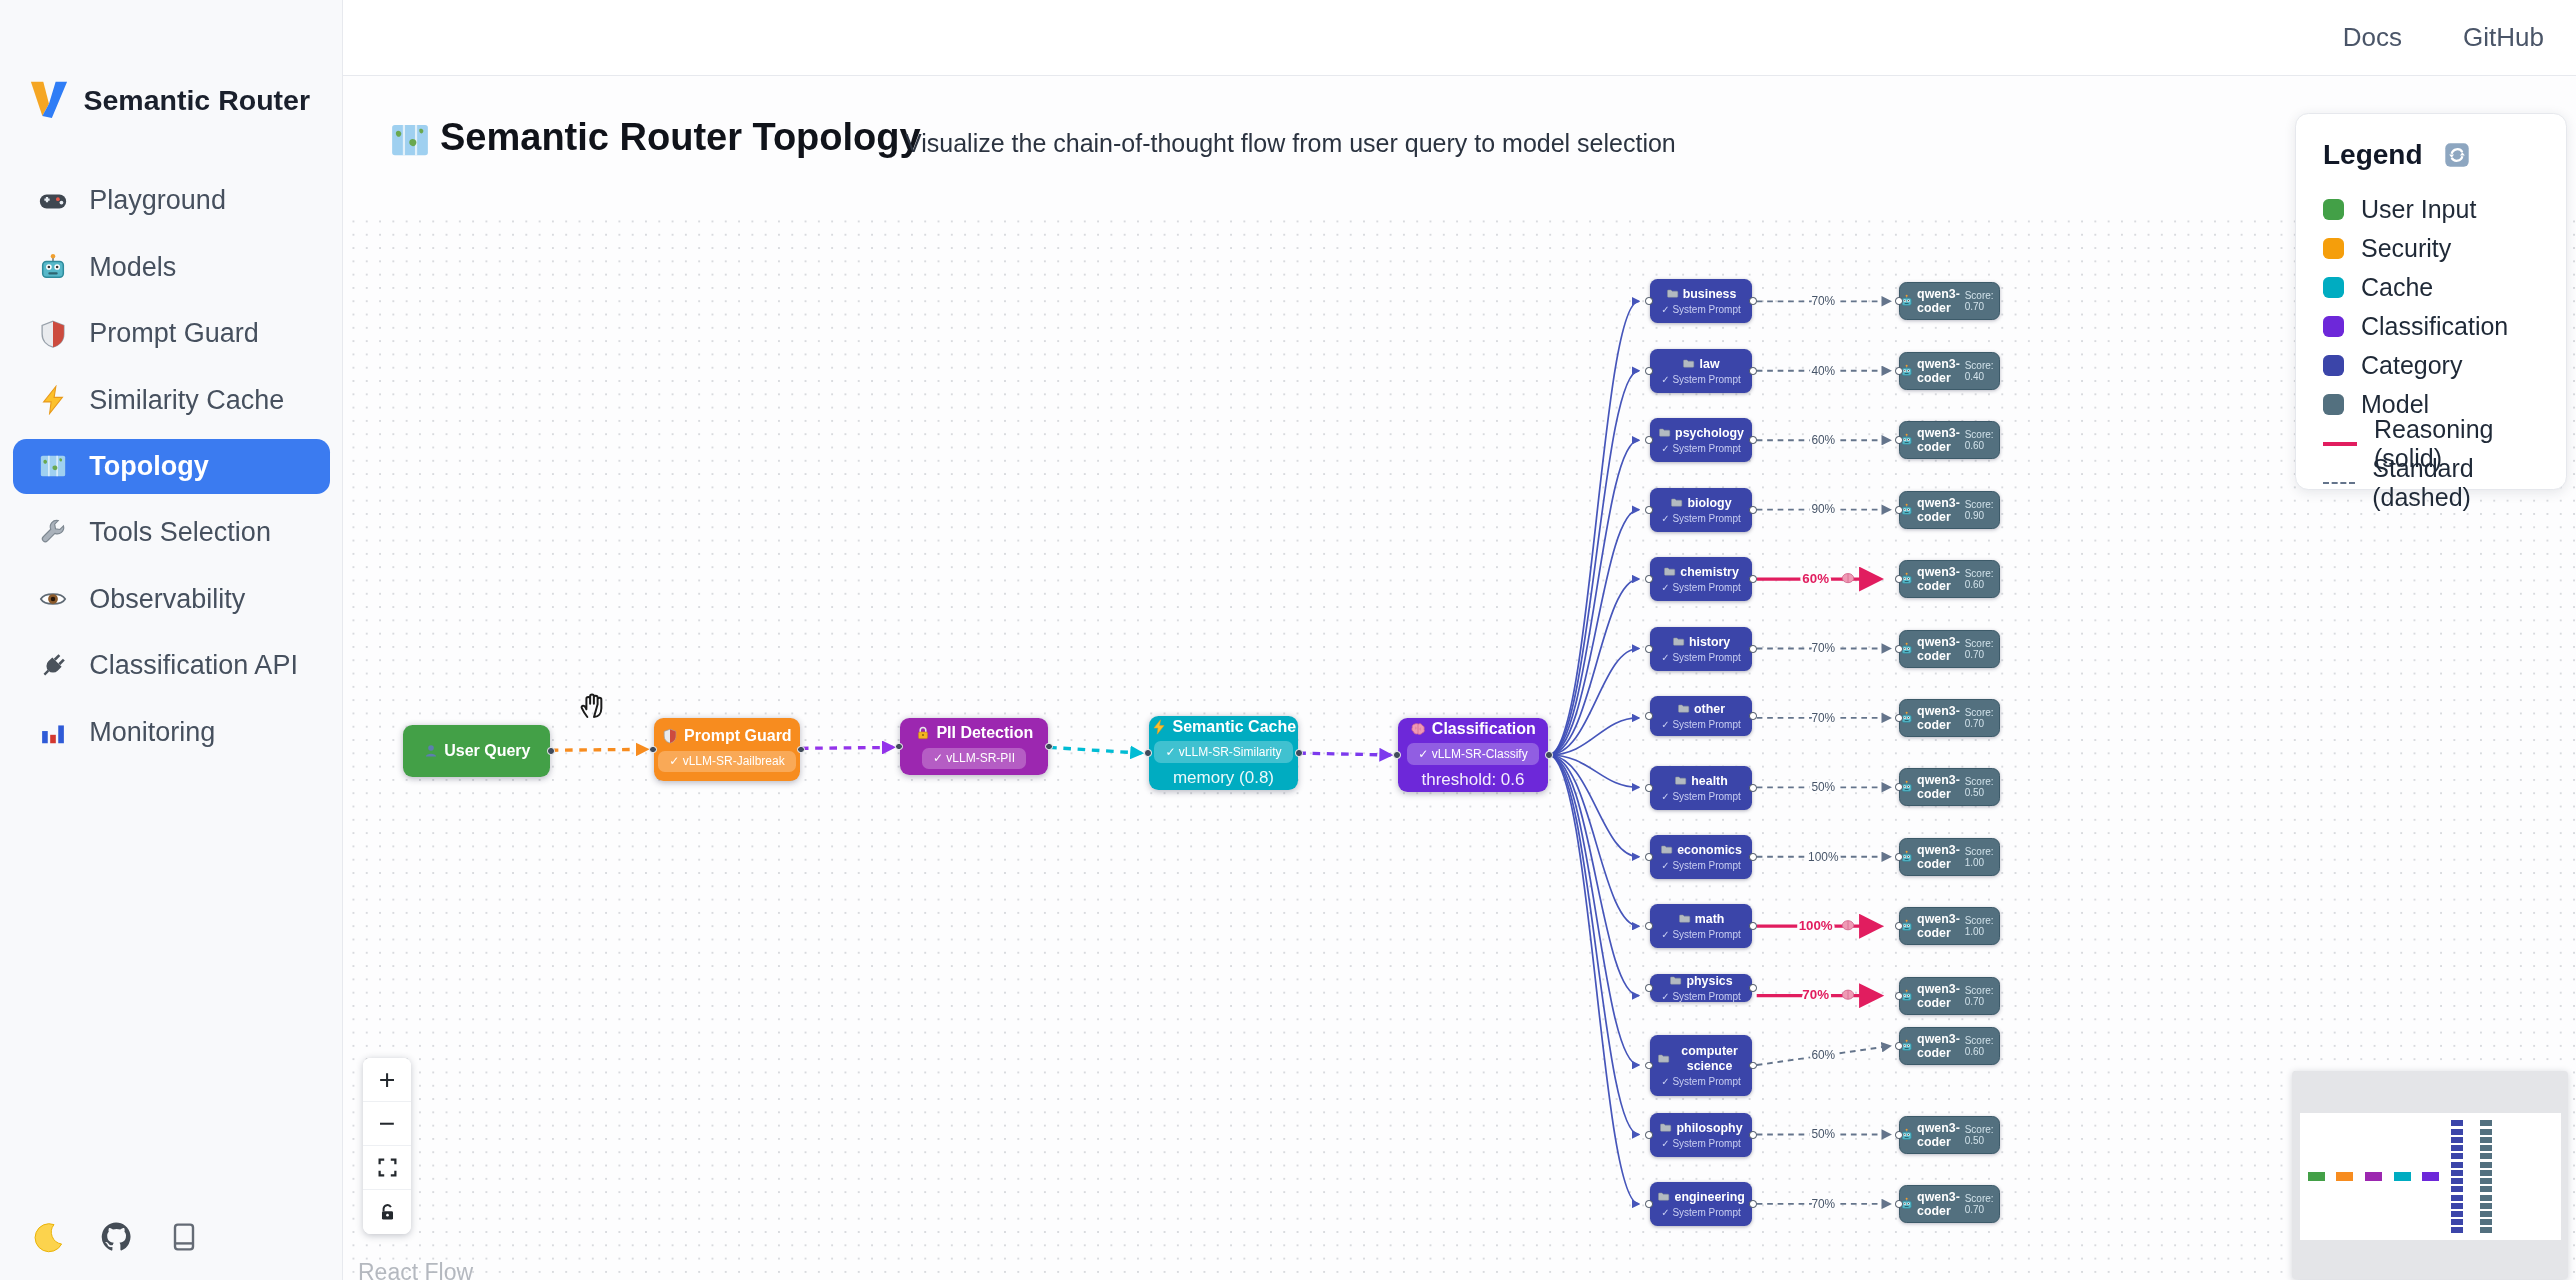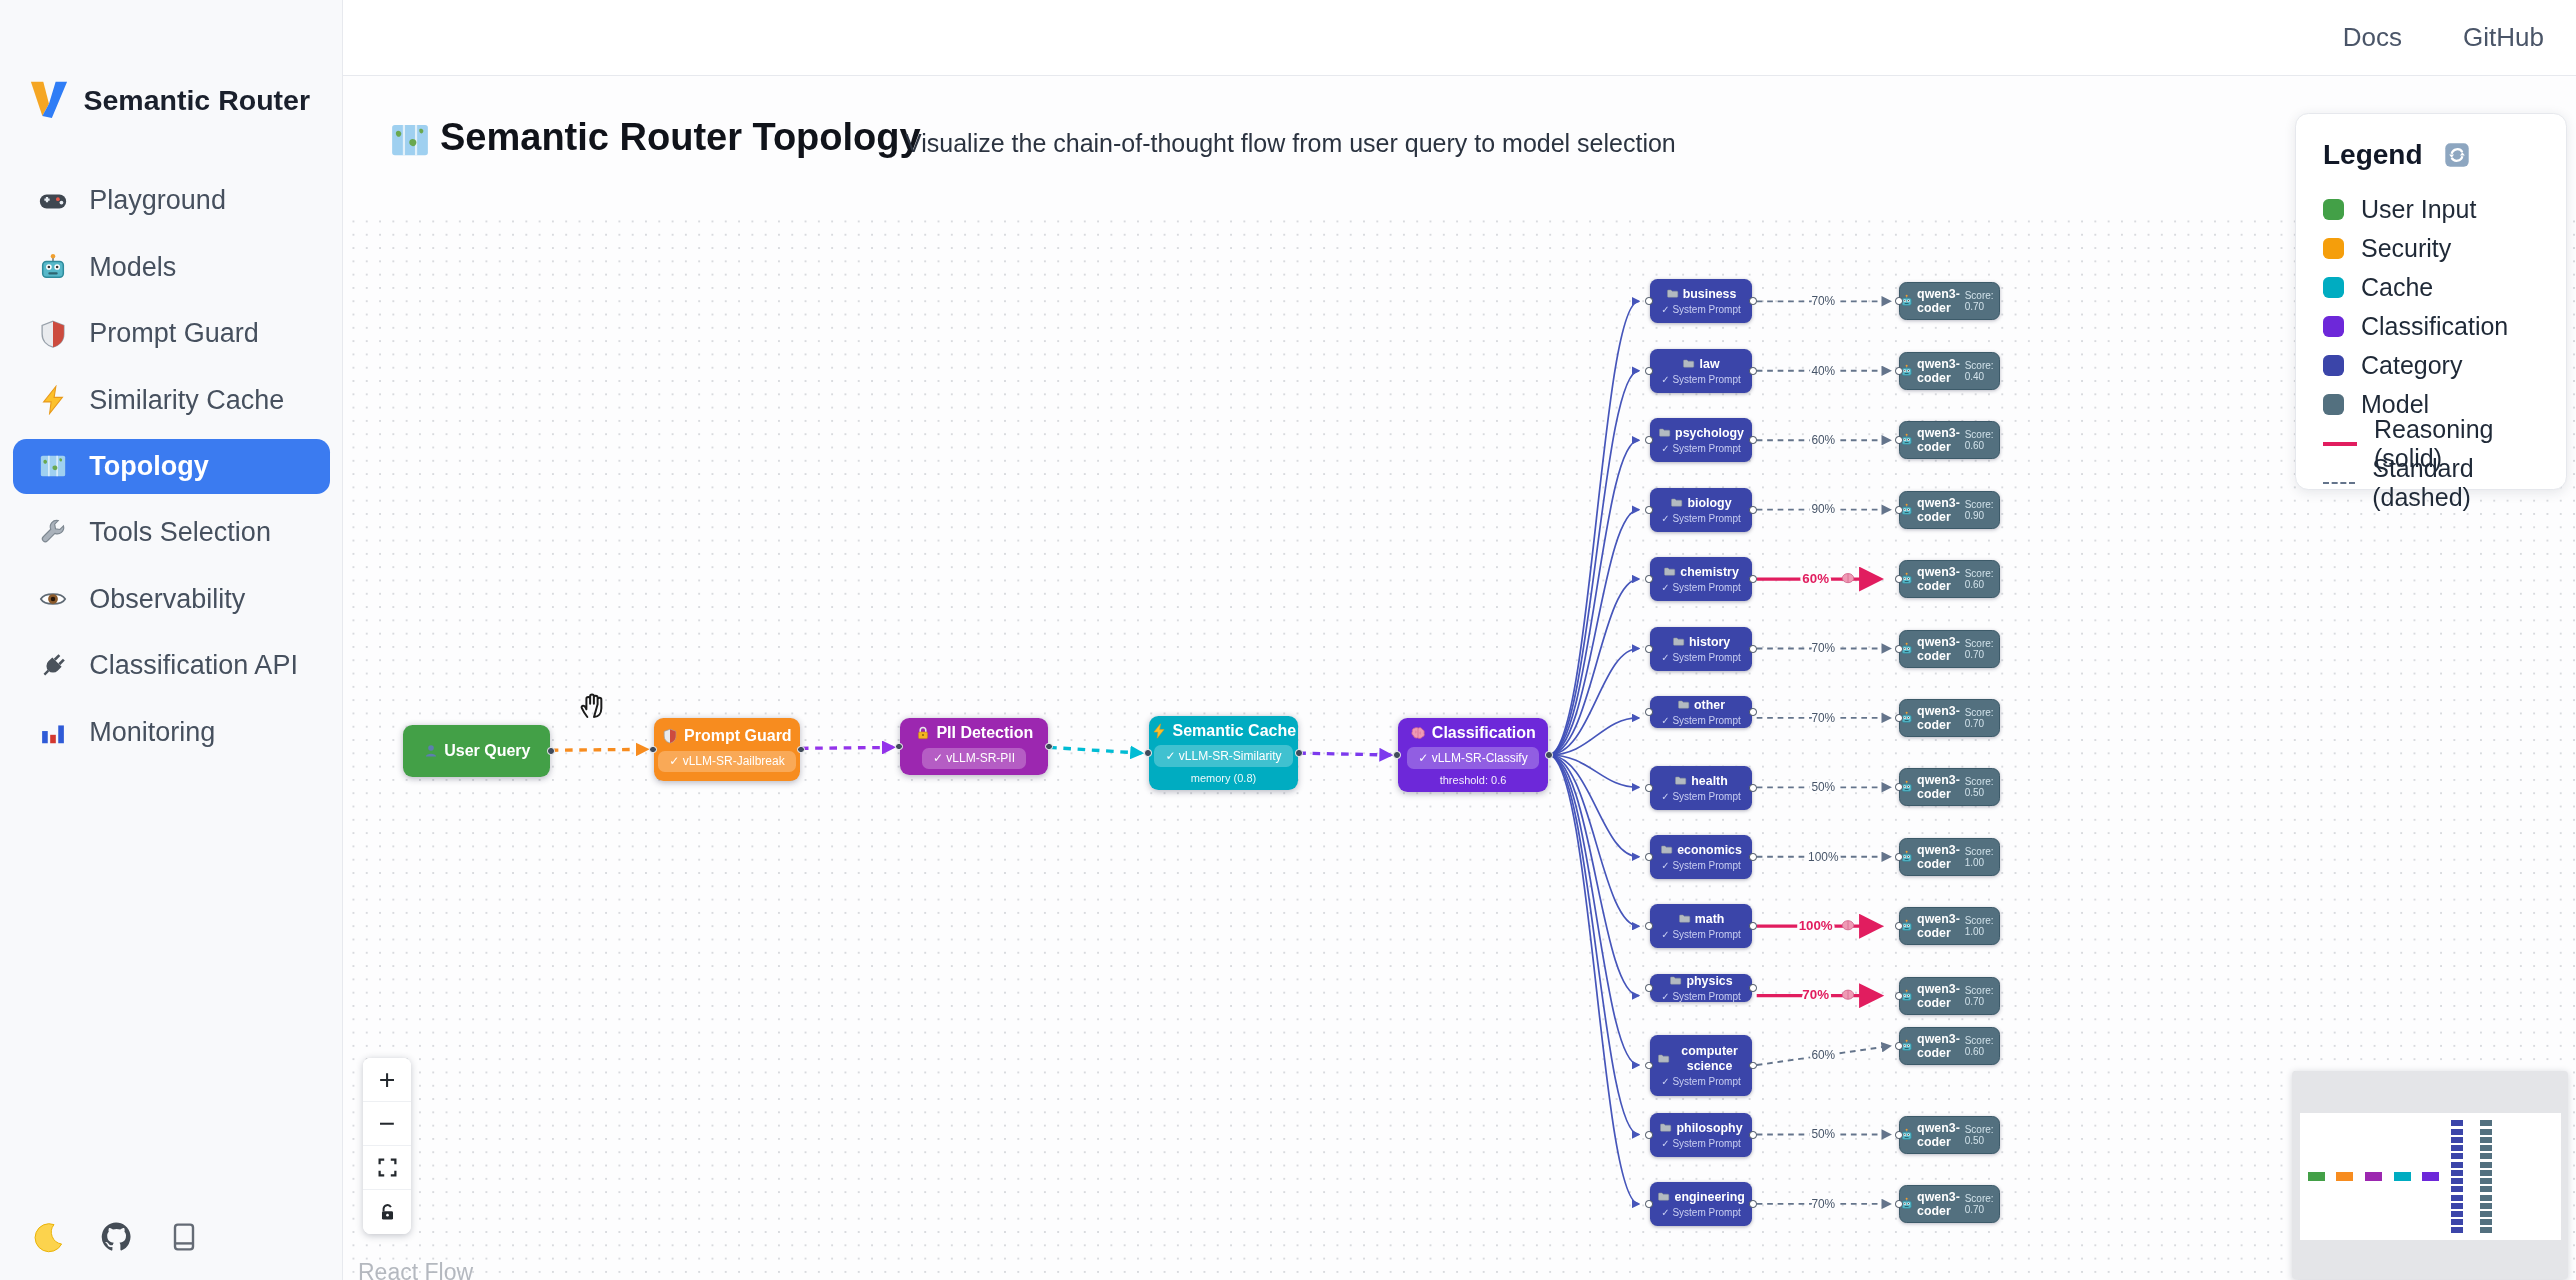--- a/index.html
+++ b/index.html
@@ -39,21 +39,21 @@
   #flow { position:absolute; left:0; top:135px; width:2233px; height:1069px;
     background-image:radial-gradient(#d8dade 1.4px, transparent 1.4px);
     background-size:13.3px 13.3px; background-position:3.8px 3.8px; }
   #edges { position:absolute; left:0; top:0; }
 
   .pnode { position:absolute; border-radius:9.5px; color:#fff; display:flex; flex-direction:column;
     align-items:center; justify-content:center; gap:5.7px; box-shadow:0 1.9px 6.7px rgba(30,30,60,.3); z-index:5; }
   .pnode-title { display:flex; align-items:center; gap:5.7px; font-size:16px; font-weight:bold; }
   .pnode-title .ni { width:16px; height:16px; display:flex; }
   .pnode-badge { background:rgba(255,255,255,.25); border-radius:6.7px; padding:3.8px 11.4px; font-size:12px; }
-  .pnode-sub { font-size:11px; opacity:.92; }
+  .pnode-sub { font-size:17px; opacity:.92; }
 
   .cnode { position:absolute; left:1307px; width:102px; background:#3b45a9; border-radius:7.6px; color:#fff;
     display:flex; flex-direction:column; align-items:center; justify-content:center; gap:2.9px;
     box-shadow:0 1px 3.8px rgba(30,30,60,.35); z-index:5; }
   .cnode-name { display:flex; align-items:center; gap:3.8px; font-size:12.4px; font-weight:bold; line-height:14.3px; text-align:center; }
   .cnode-name .ni { width:13.3px; height:13.3px; display:flex; }
   .cnode-sub { font-size:10px; color:#c9cff2; }
 
   .mnode { position:absolute; left:1556px; width:101px; background:#53707f; border:1.9px solid #3c5a69;
     border-radius:7.6px; color:#fff; display:flex; flex-direction:row; align-items:center;
@@ -586,21 +586,21 @@
                   <circle cx="5.8" cy="8" r="0.7" fill="#333"></circle>
                   <circle cx="10.2" cy="8" r="0.7" fill="#333"></circle>
                   <rect x="5.5" y="10.8" width="5" height="1.2" rx="0.6" fill="#2e6470"></rect>
                 </svg>
               </span>
               <span>qwen3-coder</span>
             </div>
             <div class="mnode-score">Score: 0.70</div>
             <span class="handle hl"></span>
           </div>
-          <div class="cnode" style="top: 485px; height: 32px;">
+          <div class="cnode" style="top: 485px; height: 40px;">
             <div class="cnode-name">
               <span class="ni">
                 <svg viewBox="0 0 16 16">
                   <path d="M1.8 4.6 C1.8 4 2.2 3.6 2.8 3.6 H6 L7.4 5 H13.2 C13.8 5 14.2 5.4 14.2 6 V11.4 C14.2 12 13.8 12.4 13.2 12.4 H2.8 C2.2 12.4 1.8 12 1.8 11.4 Z" fill="#b3bac1" stroke="#858d95" stroke-width="0.6"></path>
                 </svg>
               </span>
               <span style="max-width: 70px;">other</span>
             </div>
             <div class="cnode-sub">✓ System Prompt</div>
             <span class="handle hl"></span>

